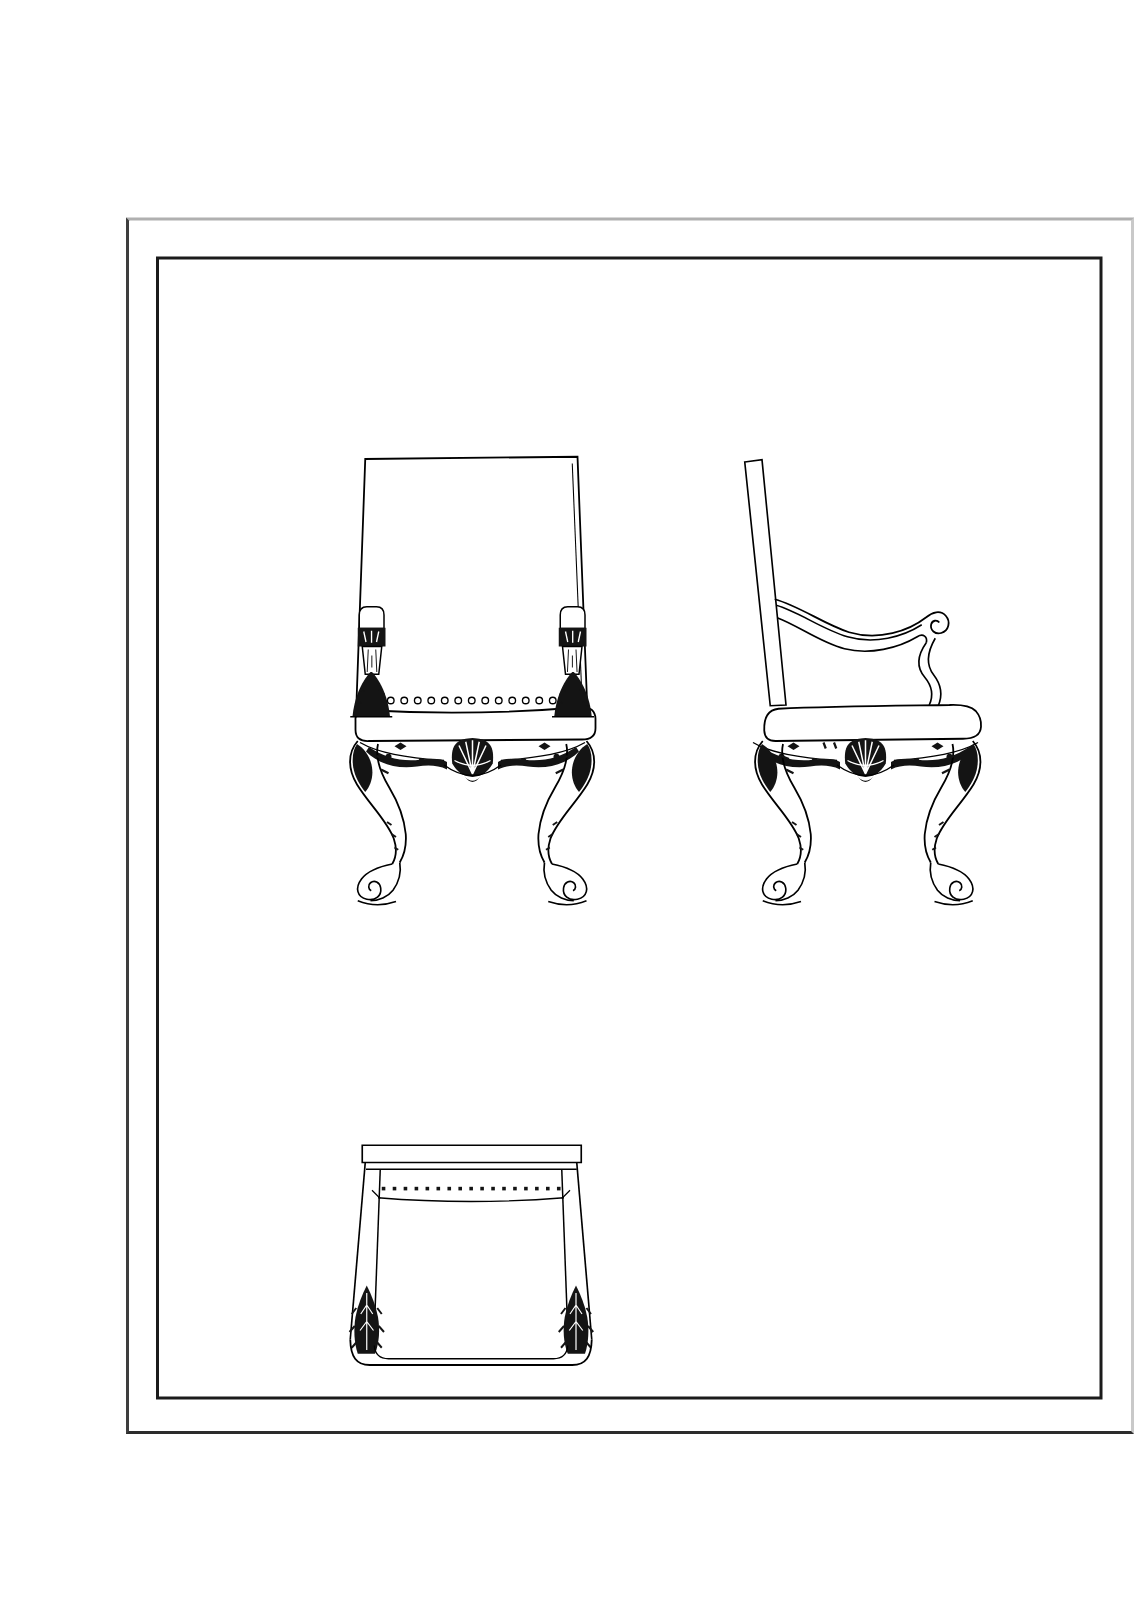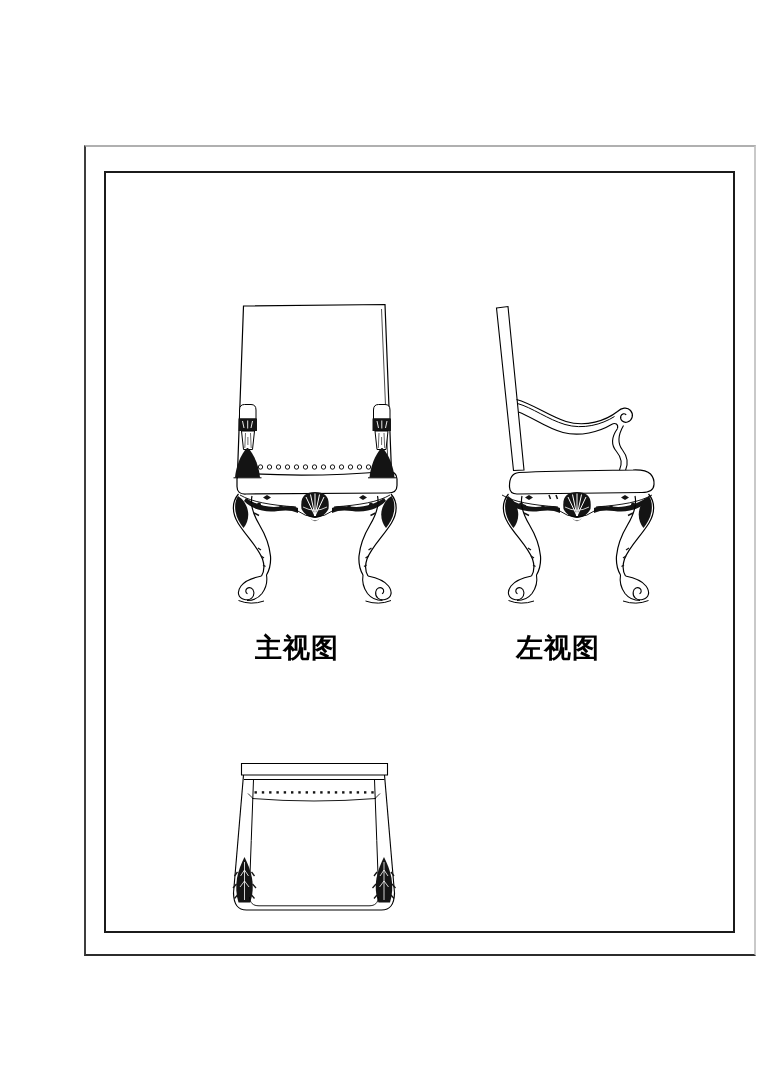--- a/index.html
+++ b/index.html
@@ -225,16 +225,14 @@
         </g>
       <g data-name="leaf-carving-right">
           <use href="#backLeaf" transform="translate(628.5,0) scale(-1,1)"></use>
         </g>
 
       <path data-name="bottom-rail-outer" class="ln" stroke-width="1.2" d="M233.5,893 C233.8,904.5 237.5,910 246.5,910 L381.5,910 C390.5,910 394.2,904.5 394.5,893"></path>
       <path data-name="bottom-rail-inner" class="ln" stroke-width="0.9" d="M249.5,897 C250,903 253,905.8 259,905.8 L369,905.8 C375,905.8 378,903 378.5,897"></path>
     </g>
   </svg>
 
-  <div class="view-label label-front" data-name="front-view-label">主视图</div>
-  <div class="view-label label-left" data-name="left-view-label">左视图</div>
 
 </div>
 
 </body></html>

